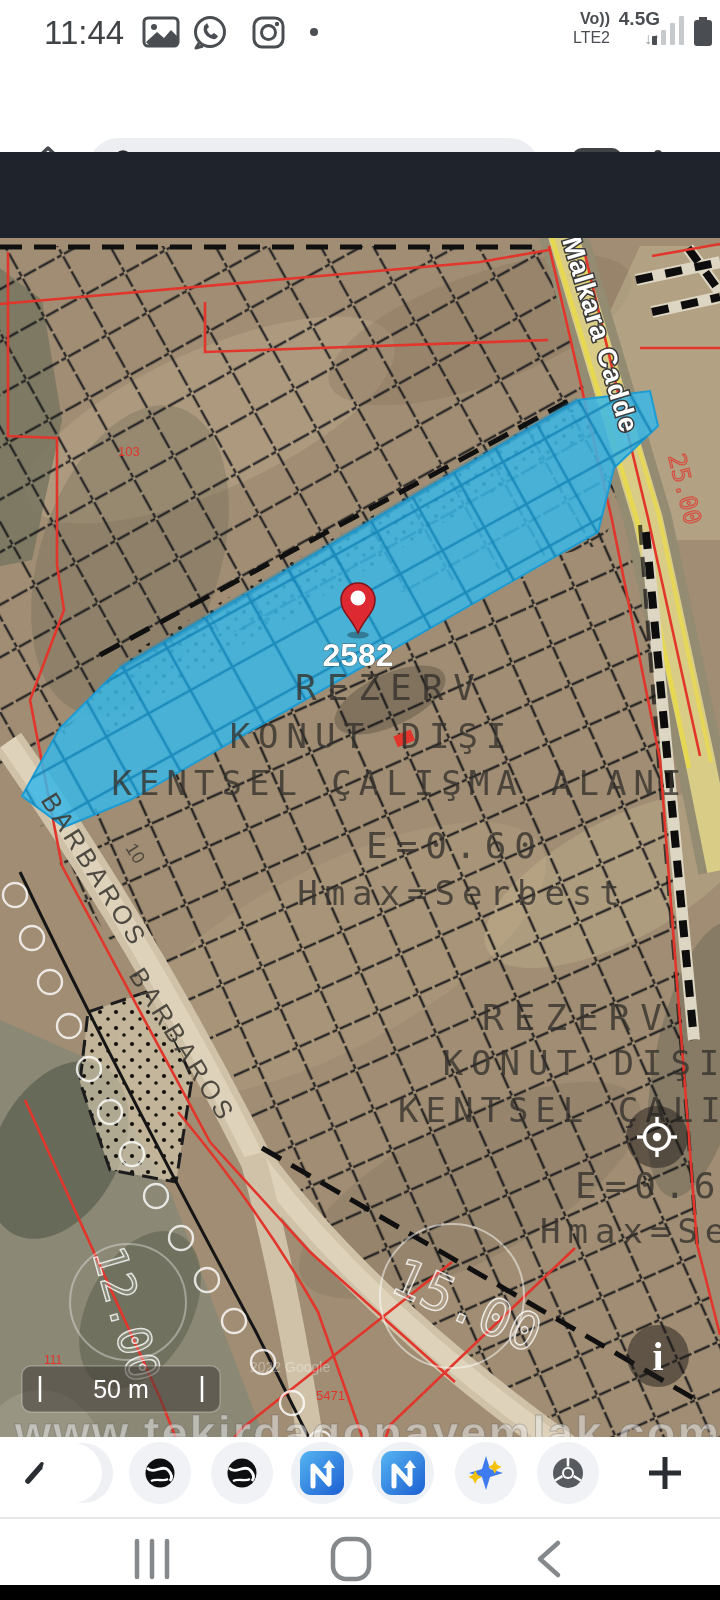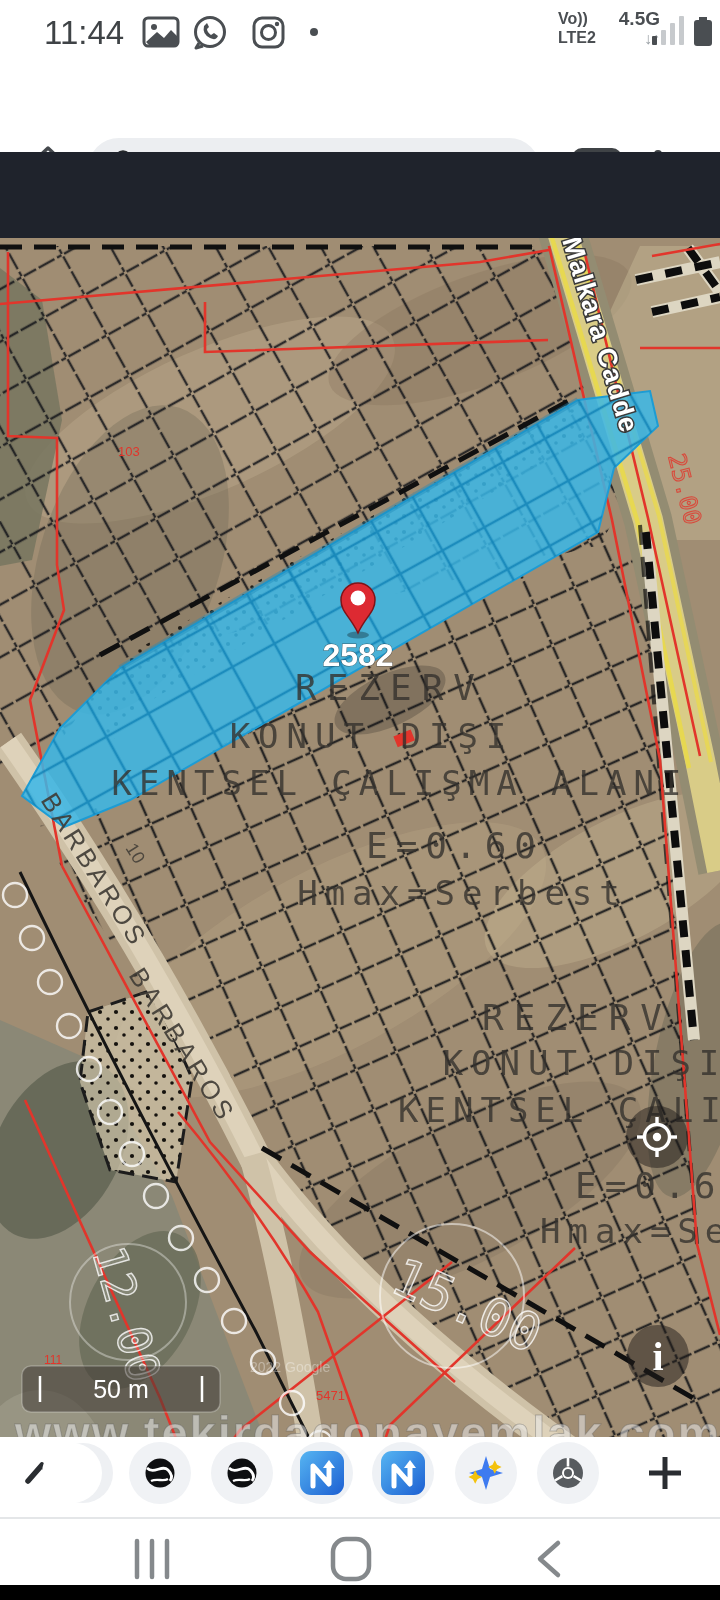--- a/index.html
+++ b/index.html
@@ -47,23 +47,23 @@
         <path d="M57 31 L54 36 L61 34" fill="none" stroke="#4a4e52" stroke-width="3" stroke-linejoin="round"></path>
         <path d="M62 14 q-2 8 6 12 q6 3 8 -2 l-4 -3 l-3 2 q-4 -3 -4 -6 l2 -2 l-2 -4 Z" fill="#4a4e52"></path>
       </g>
       <g>
         <rect x="112" y="6" width="29" height="29" rx="8" fill="none" stroke="#4a4e52" stroke-width="3"></rect>
         <circle cx="126.5" cy="20.5" r="7" fill="none" stroke="#4a4e52" stroke-width="3"></circle>
         <circle cx="135" cy="12" r="2.2" fill="#4a4e52"></circle>
       </g>
       <circle cx="172" cy="20" r="4" fill="#4a4e52"></circle>
     </svg>
-    <div class="abs" style="left:558px;top:9px;width:52px;line-height:19px;text-align:left">
+    <div class="abs" style="left:558px;top:9px;width:52px;line-height:19px;text-align:right">
       <span style="font-size:16px;font-weight:bold;color:#4a4e52">Vo))</span><br>
-      <span style="font-size:16px;font-weight:bold;color:#4a4e52">LTE2</span>
+      <span style="font-size:16px;font-weight:normal;color:#4a4e52">LTE2</span>
     </div>
     <div class="abs" style="left:608px;top:9px;width:52px;line-height:19px;text-align:right">
       <span style="font-size:19px;font-weight:bold;color:#4a4e52">4.5G</span><br>
       <span style="font-size:16px;color:#9aa0a5">↓↑</span>
     </div>
     <svg class="abs" style="left:652px;top:10px" width="64" height="42" viewBox="0 0 64 42">
       <g>
         <rect x="0" y="26" width="5" height="9" rx="1" fill="#4a4e52"></rect>
         <rect x="9" y="20" width="5" height="15" rx="1" fill="#c7cacd"></rect>
         <rect x="18" y="13" width="5" height="22" rx="1" fill="#c7cacd"></rect>

